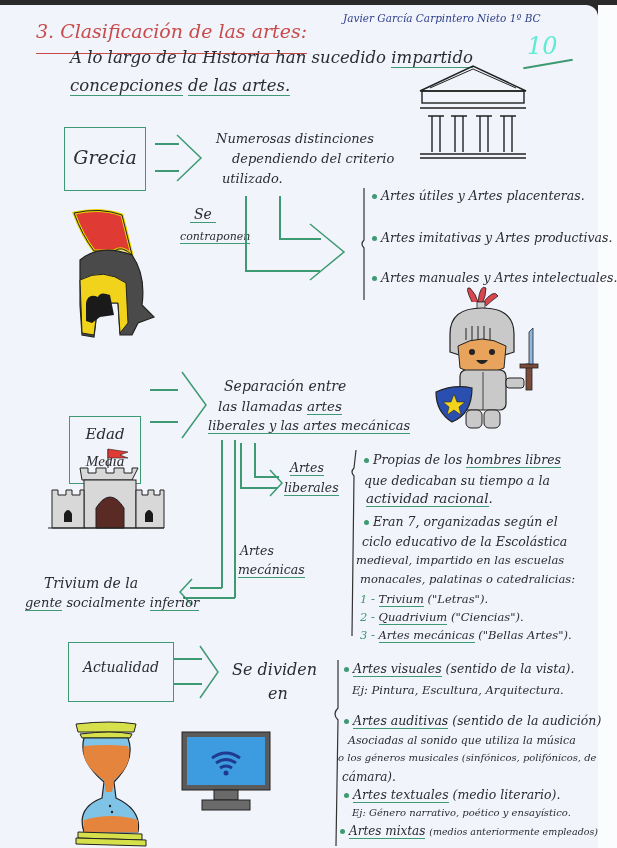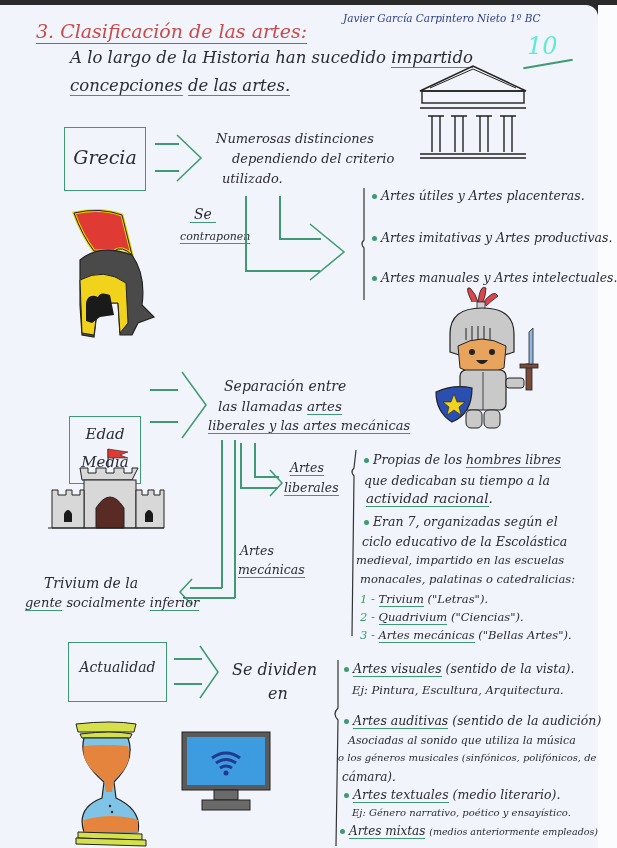--- a/index.html
+++ b/index.html
@@ -26,21 +26,21 @@
   .line { position: absolute; background: #3d9a72; }
   .dot { display: inline-block; width: 5px; height: 5px; border-radius: 50%; background: #3d9a72; margin-right: 4px; vertical-align: middle; }
   svg { position: absolute; overflow: visible; }
 </style>
 </head>
 <body>
 
 <div class="page"></div>
 <div class="page-edge"></div>
 
-<div class="hw ul-red" style="left:36px; top:20px; font-size:19px; color:#c94a4a; padding-bottom:1px;">3. Clasificación de las artes:</div>
+<div class="hw ul-red" style="left:36px; top:20px; font-size:19px; color:#c94a4a; padding-bottom:11px;">3. Clasificación de las artes:</div>
 <div class="hw" style="left:343px; top:12px; font-size:10.5px; color:#2d3f8a;">Javier García Carpintero Nieto 1º BC</div>
 <div class="hw" style="left:527px; top:32px; font-size:24px; color:#5eead4;">10</div>
 <div class="line" style="left:523px; top:63px; width:50px; height:2px; transform:rotate(-10deg);"></div>
 
 <div class="hw" style="left:70px; top:48px; font-size:16.5px;">
   <span>A lo largo de la Historia han sucedido</span>
   <span class="ul-green">impartido</span>
 </div>
 <div class="hw" style="left:70px; top:76px; font-size:16.5px;">
   <span class="ul-green">concepciones</span>
@@ -116,21 +116,21 @@
   <rect x="88" y="80" width="18" height="4" fill="#7a4a3a" stroke="#222" stroke-width="0.8"></rect>
   <path d="M97,80 L97,48 L101,44 L101,80 Z" fill="#8fb6e0" stroke="#222" stroke-width="0.8"></path>
   <path d="M4,108 Q22,100 40,104 Q40,130 20,138 Q4,128 4,108 Z" fill="#2a4fb0" stroke="#222" stroke-width="1.2"></path>
   <polygon points="22,110 25,118 33,118 27,123 29,131 22,126 15,131 17,123 11,118 19,118" fill="#f2d31b" stroke="#222" stroke-width="0.6"></polygon>
   <rect x="34" y="126" width="16" height="18" rx="5" fill="#c9c9c9" stroke="#222" stroke-width="1"></rect>
   <rect x="52" y="126" width="16" height="18" rx="5" fill="#c9c9c9" stroke="#222" stroke-width="1"></rect>
 </svg>
 
 <div class="box" style="left:69px; top:372px; width:70px; height:66px;margin-top:44px;">
   <span class="hw" style="position:absolute; top:8px; font-size:15px;">Edad</span>
-  <span class="hw" style="position:absolute; top:36px; font-size:15px;">Media</span>
+  <span class="hw" style="position:absolute; top:36px; font-size:15px;font-family:Liberation Serif, serif;">Media</span>
 </div>
 <div class="line" style="left:150px; top:389px; width:28px; height:1.5px;"></div>
 <div class="line" style="left:150px; top:421px; width:28px; height:1.5px;"></div>
 <svg style="left:180px; top:370px;" width="30" height="70">
     <polyline points="2,2 26,35 2,68" fill="none" stroke="#3d9a72" stroke-width="1.5"></polyline>
   </svg>
 <div class="hw" style="left:224px; top:378px; font-size:14px;">Separación entre</div>
 <div class="hw" style="left:218px; top:398px; font-size:13.5px;">
   <span>las llamadas</span>
   <span class="ul-green">artes</span>
@@ -205,21 +205,21 @@
   <span style="color:#3d9a72;">2 -</span>
   <span class="ul-green">Quadrivium</span>
   <span>("Ciencias").</span>
 </div>
 <div class="hw" style="left:360px; top:628px; font-size:11.5px;">
   <span style="color:#3d9a72;">3 -</span>
   <span class="ul-green">Artes mecánicas</span>
   <span>("Bellas Artes").</span>
 </div>
 
-<div class="box" style="left:68px; top:642px; width:97px; height:58px;">
+<div class="box" style="left:68px; top:642px; width:97px; height:58px;padding-left:7px;">
   <span class="hw" style="position:absolute; top:16px; font-size:14px;">Actualidad</span>
 </div>
 <div class="line" style="left:174px; top:658px; width:28px; height:1.5px;"></div>
 <div class="line" style="left:174px; top:683px; width:28px; height:1.5px;"></div>
 <svg style="left:198px; top:644px;" width="24" height="56">
     <polyline points="2,2 20,28 2,54" fill="none" stroke="#3d9a72" stroke-width="1.5"></polyline>
   </svg>
 <div class="hw" style="left:232px; top:660px; font-size:16px;">Se dividen</div>
 <div class="hw" style="left:268px; top:684px; font-size:16px;">en</div>
 

